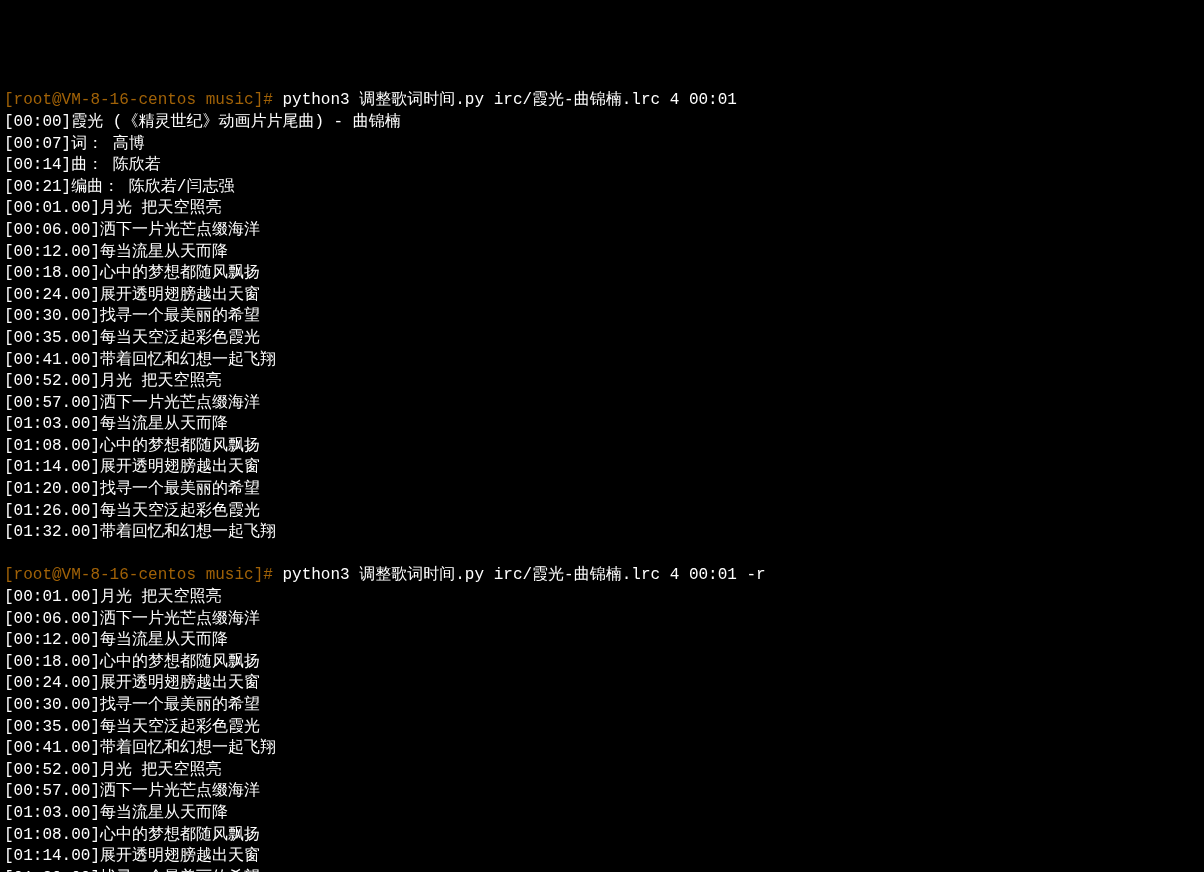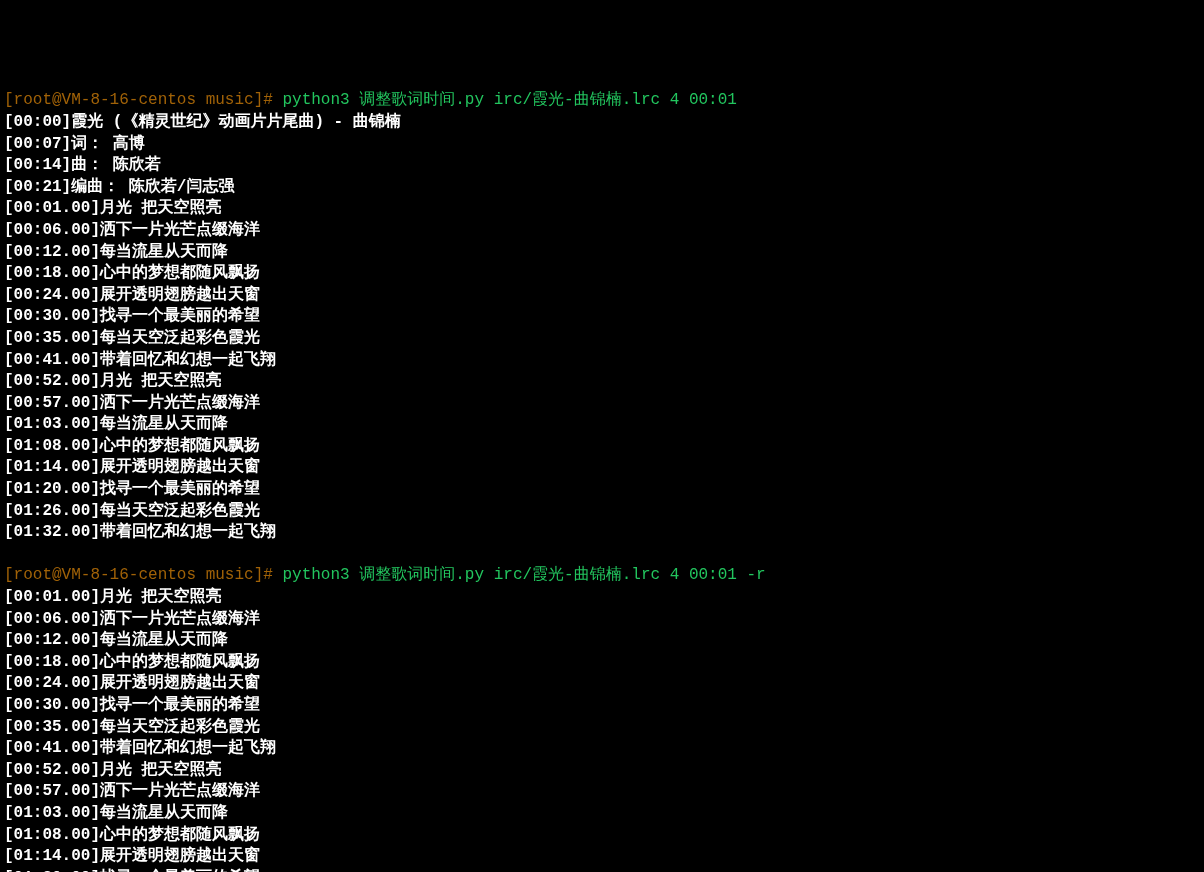--- a/index.html
+++ b/index.html
@@ -23,25 +23,24 @@
       width: 100%;
       height: 100%;
     }
     .line {
       display: block;
     }
     .prompt {
       color: #a16207;
     }
     .command {
-      color: #22c55e;
+      color: #ffffff;
     }
     .output {
       color: #ffffff;
-      font-weight: bold;
     }
   </style>
 </head>
 <body>
 
 
 
 <div class="terminal" id="terminal-content"><div class="line"><span class="prompt">[root@VM-8-16-centos music]# </span><span class="command">python3 调整歌词时间.py irc/霞光-曲锦楠.lrc 4 00:01</span></div><div class="line"><span class="output">[00:00]霞光 (《精灵世纪》动画片片尾曲) - 曲锦楠</span></div><div class="line"><span class="output">[00:07]词： 高博</span></div><div class="line"><span class="output">[00:14]曲： 陈欣若</span></div><div class="line"><span class="output">[00:21]编曲： 陈欣若/闫志强</span></div><div class="line"><span class="output">[00:01.00]月光 把天空照亮</span></div><div class="line"><span class="output">[00:06.00]洒下一片光芒点缀海洋</span></div><div class="line"><span class="output">[00:12.00]每当流星从天而降</span></div><div class="line"><span class="output">[00:18.00]心中的梦想都随风飘扬</span></div><div class="line"><span class="output">[00:24.00]展开透明翅膀越出天窗</span></div><div class="line"><span class="output">[00:30.00]找寻一个最美丽的希望</span></div><div class="line"><span class="output">[00:35.00]每当天空泛起彩色霞光</span></div><div class="line"><span class="output">[00:41.00]带着回忆和幻想一起飞翔</span></div><div class="line"><span class="output">[00:52.00]月光 把天空照亮</span></div><div class="line"><span class="output">[00:57.00]洒下一片光芒点缀海洋</span></div><div class="line"><span class="output">[01:03.00]每当流星从天而降</span></div><div class="line"><span class="output">[01:08.00]心中的梦想都随风飘扬</span></div><div class="line"><span class="output">[01:14.00]展开透明翅膀越出天窗</span></div><div class="line"><span class="output">[01:20.00]找寻一个最美丽的希望</span></div><div class="line"><span class="output">[01:26.00]每当天空泛起彩色霞光</span></div><div class="line"><span class="output">[01:32.00]带着回忆和幻想一起飞翔</span></div><div class="line"><span class="output">&nbsp;</span></div><div class="line"><span class="prompt">[root@VM-8-16-centos music]# </span><span class="command">python3 调整歌词时间.py irc/霞光-曲锦楠.lrc 4 00:01 -r</span></div><div class="line"><span class="output">[00:01.00]月光 把天空照亮</span></div><div class="line"><span class="output">[00:06.00]洒下一片光芒点缀海洋</span></div><div class="line"><span class="output">[00:12.00]每当流星从天而降</span></div><div class="line"><span class="output">[00:18.00]心中的梦想都随风飘扬</span></div><div class="line"><span class="output">[00:24.00]展开透明翅膀越出天窗</span></div><div class="line"><span class="output">[00:30.00]找寻一个最美丽的希望</span></div><div class="line"><span class="output">[00:35.00]每当天空泛起彩色霞光</span></div><div class="line"><span class="output">[00:41.00]带着回忆和幻想一起飞翔</span></div><div class="line"><span class="output">[00:52.00]月光 把天空照亮</span></div><div class="line"><span class="output">[00:57.00]洒下一片光芒点缀海洋</span></div><div class="line"><span class="output">[01:03.00]每当流星从天而降</span></div><div class="line"><span class="output">[01:08.00]心中的梦想都随风飘扬</span></div><div class="line"><span class="output">[01:14.00]展开透明翅膀越出天窗</span></div><div class="line"><span class="output">[01:20.00]找寻一个最美丽的希望</span></div></div>
 
 

